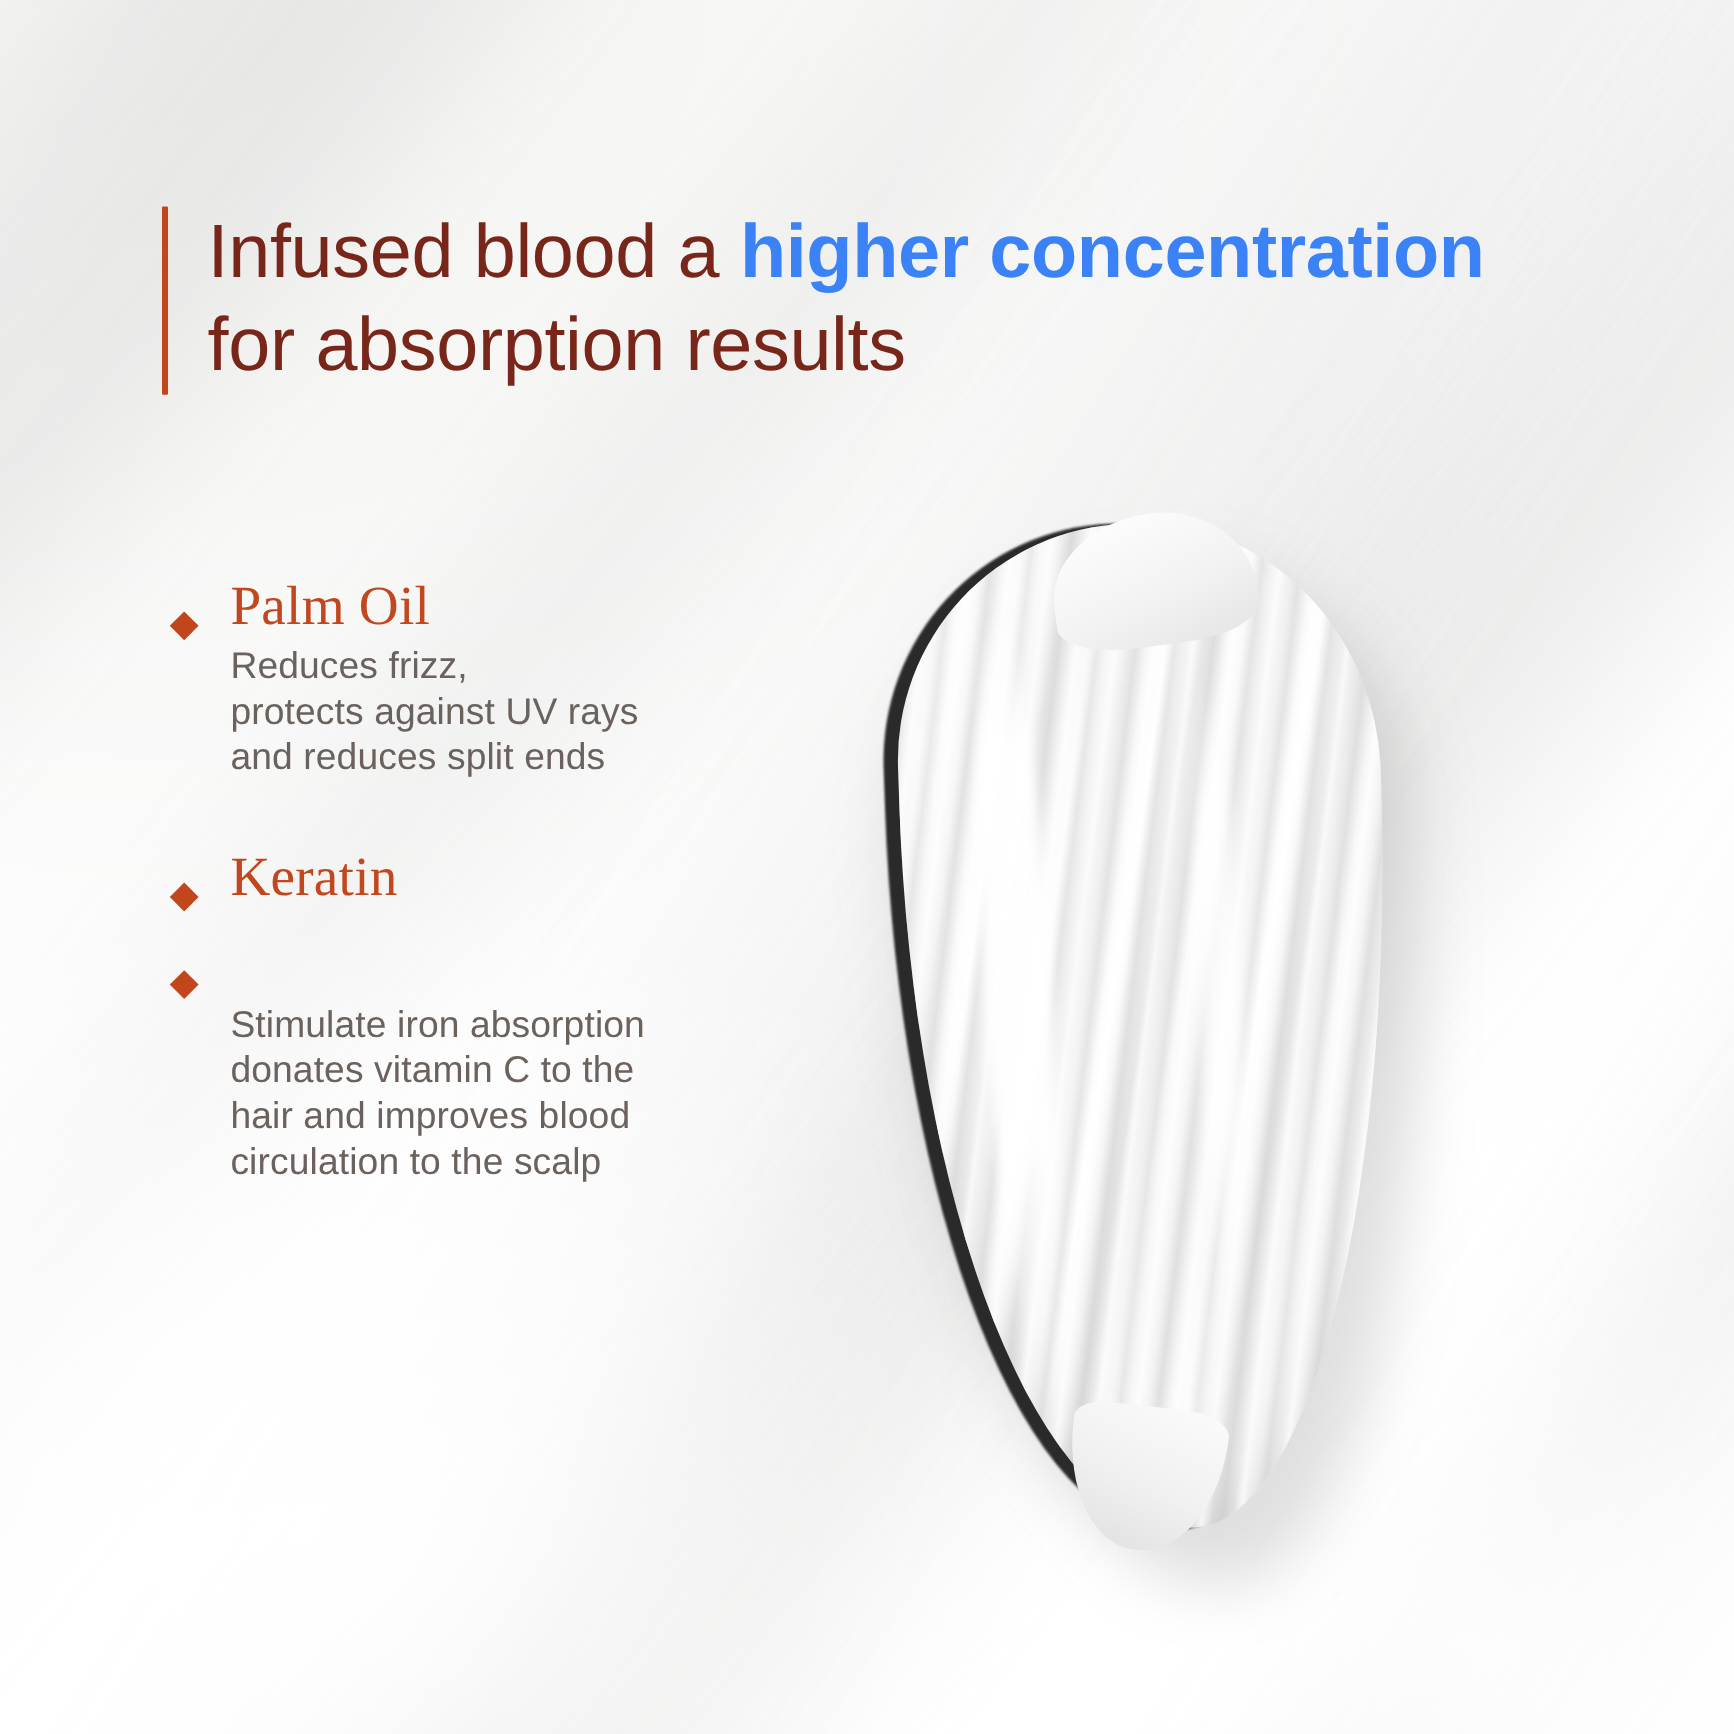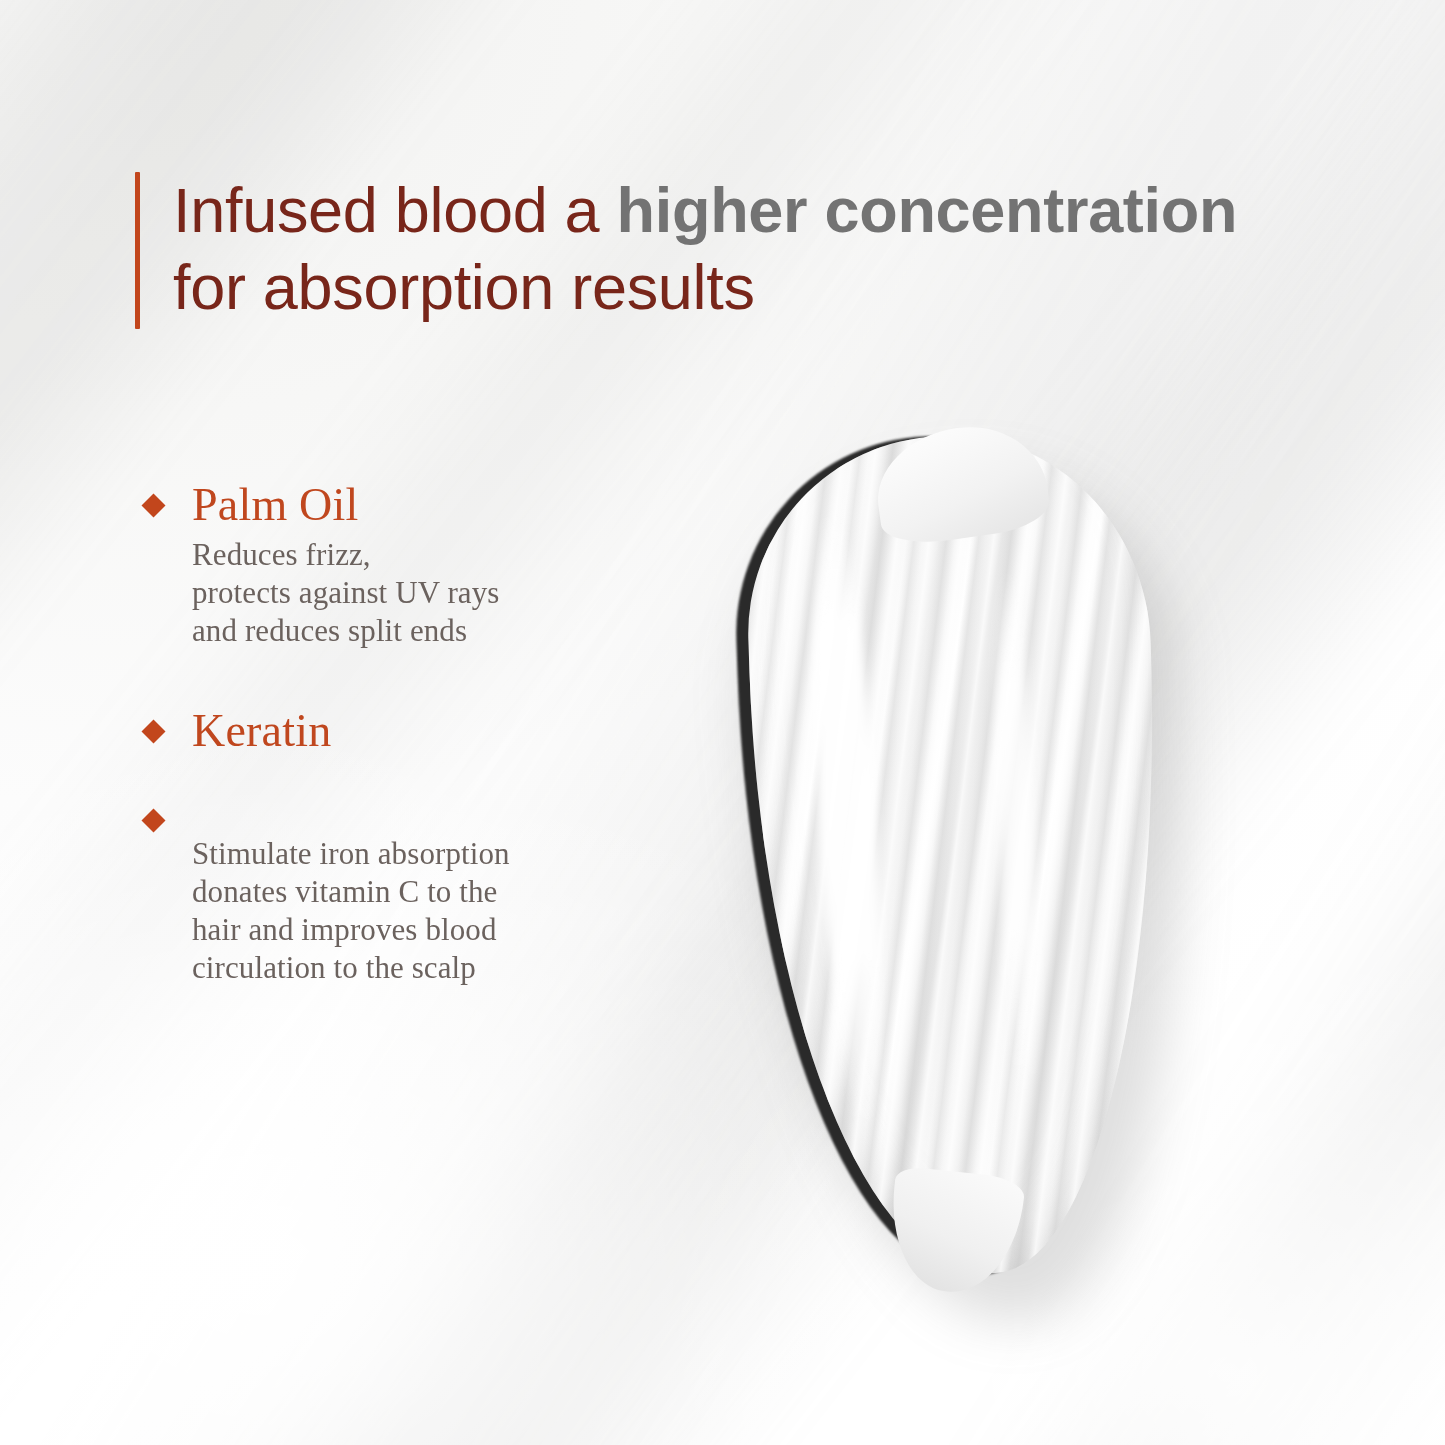--- a/index.html
+++ b/index.html
@@ -96,38 +96,38 @@
     margin-left: 33px;
     color: #78261a;
     font-family: "Liberation Sans", sans-serif;
     font-size: 63px;
     font-weight: 300;
     line-height: 77px;
     letter-spacing: -0.3px;
     white-space: nowrap;
   }
   .headline-text .hl-strong {
-    color: #737373;
+    color: #3b82f6;
     font-weight: 700;
   }
   .headline-line2 { display: block; }
 
   
   .ingredients {
     position: absolute;
     left: 143px;
     top: 480px;
     width: 470px;
   }
   .ingredient { position: relative; }
   .ingredient + .ingredient { margin-top: 56px; }
 
   .ing-head {
     display: flex;
-    align-items: center;
+    align-items: flex-end;
     margin: 0 0 6px 0;
   }
   .bullet-diamond {
     width: 17px;
     height: 17px;
     background: #c2461c;
     transform: rotate(45deg);
     flex: 0 0 auto;
     margin-right: 30px;
     margin-left: 2px;
@@ -138,21 +138,21 @@
     font-size: 46px;
     font-weight: 400;
     line-height: 50px;
     letter-spacing: 0.2px;
     white-space: nowrap;
   }
   .ing-desc {
     margin: 0;
     padding-left: 49px;
     color: #6b625e;
-    font-family: Liberation Serif, serif;
+    font-family: Liberation Sans, sans-serif;
     font-size: 31px;
     font-weight: 300;
     line-height: 38px;
     letter-spacing: 0.1px;
     white-space: pre-line;
   }
 
   
   .swatch-wrap {
     position: absolute;

